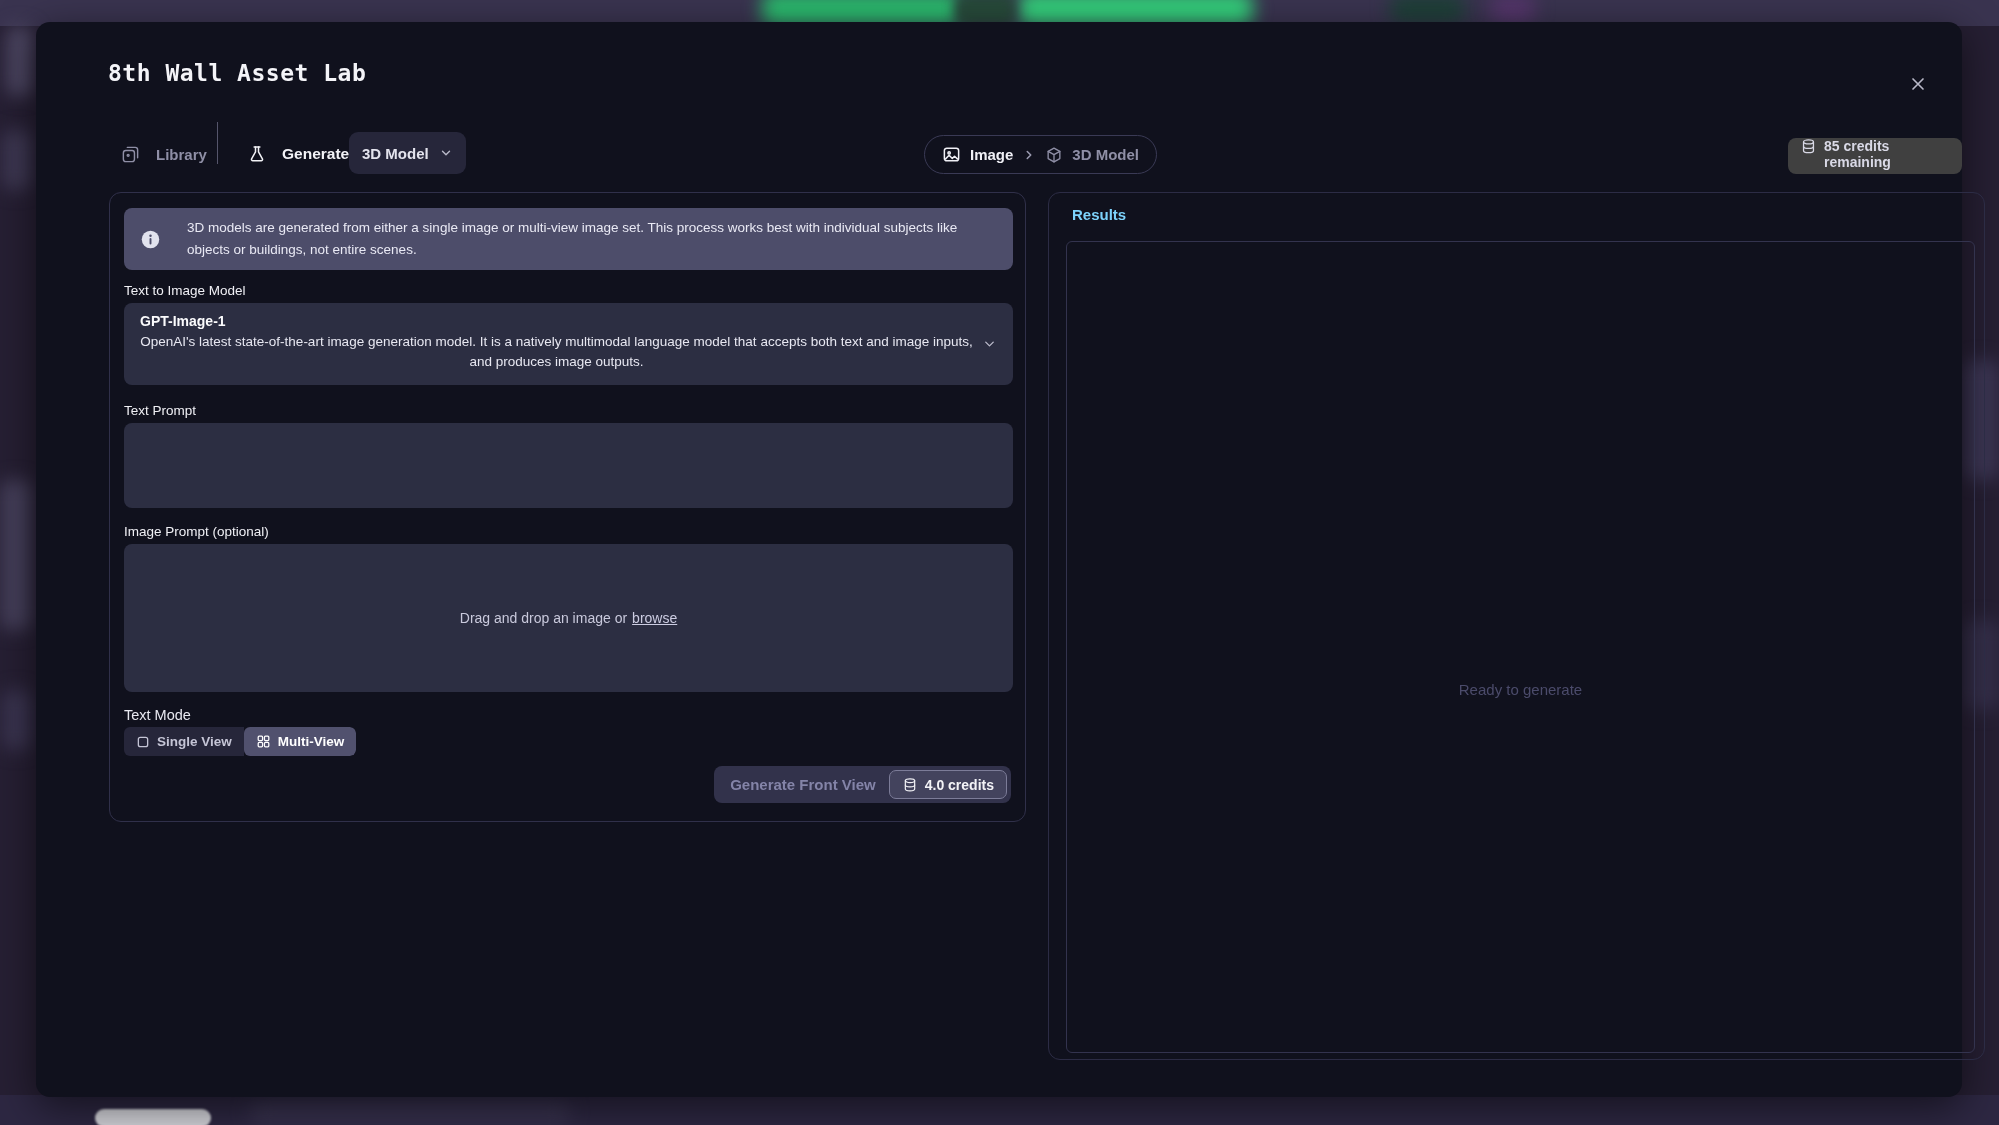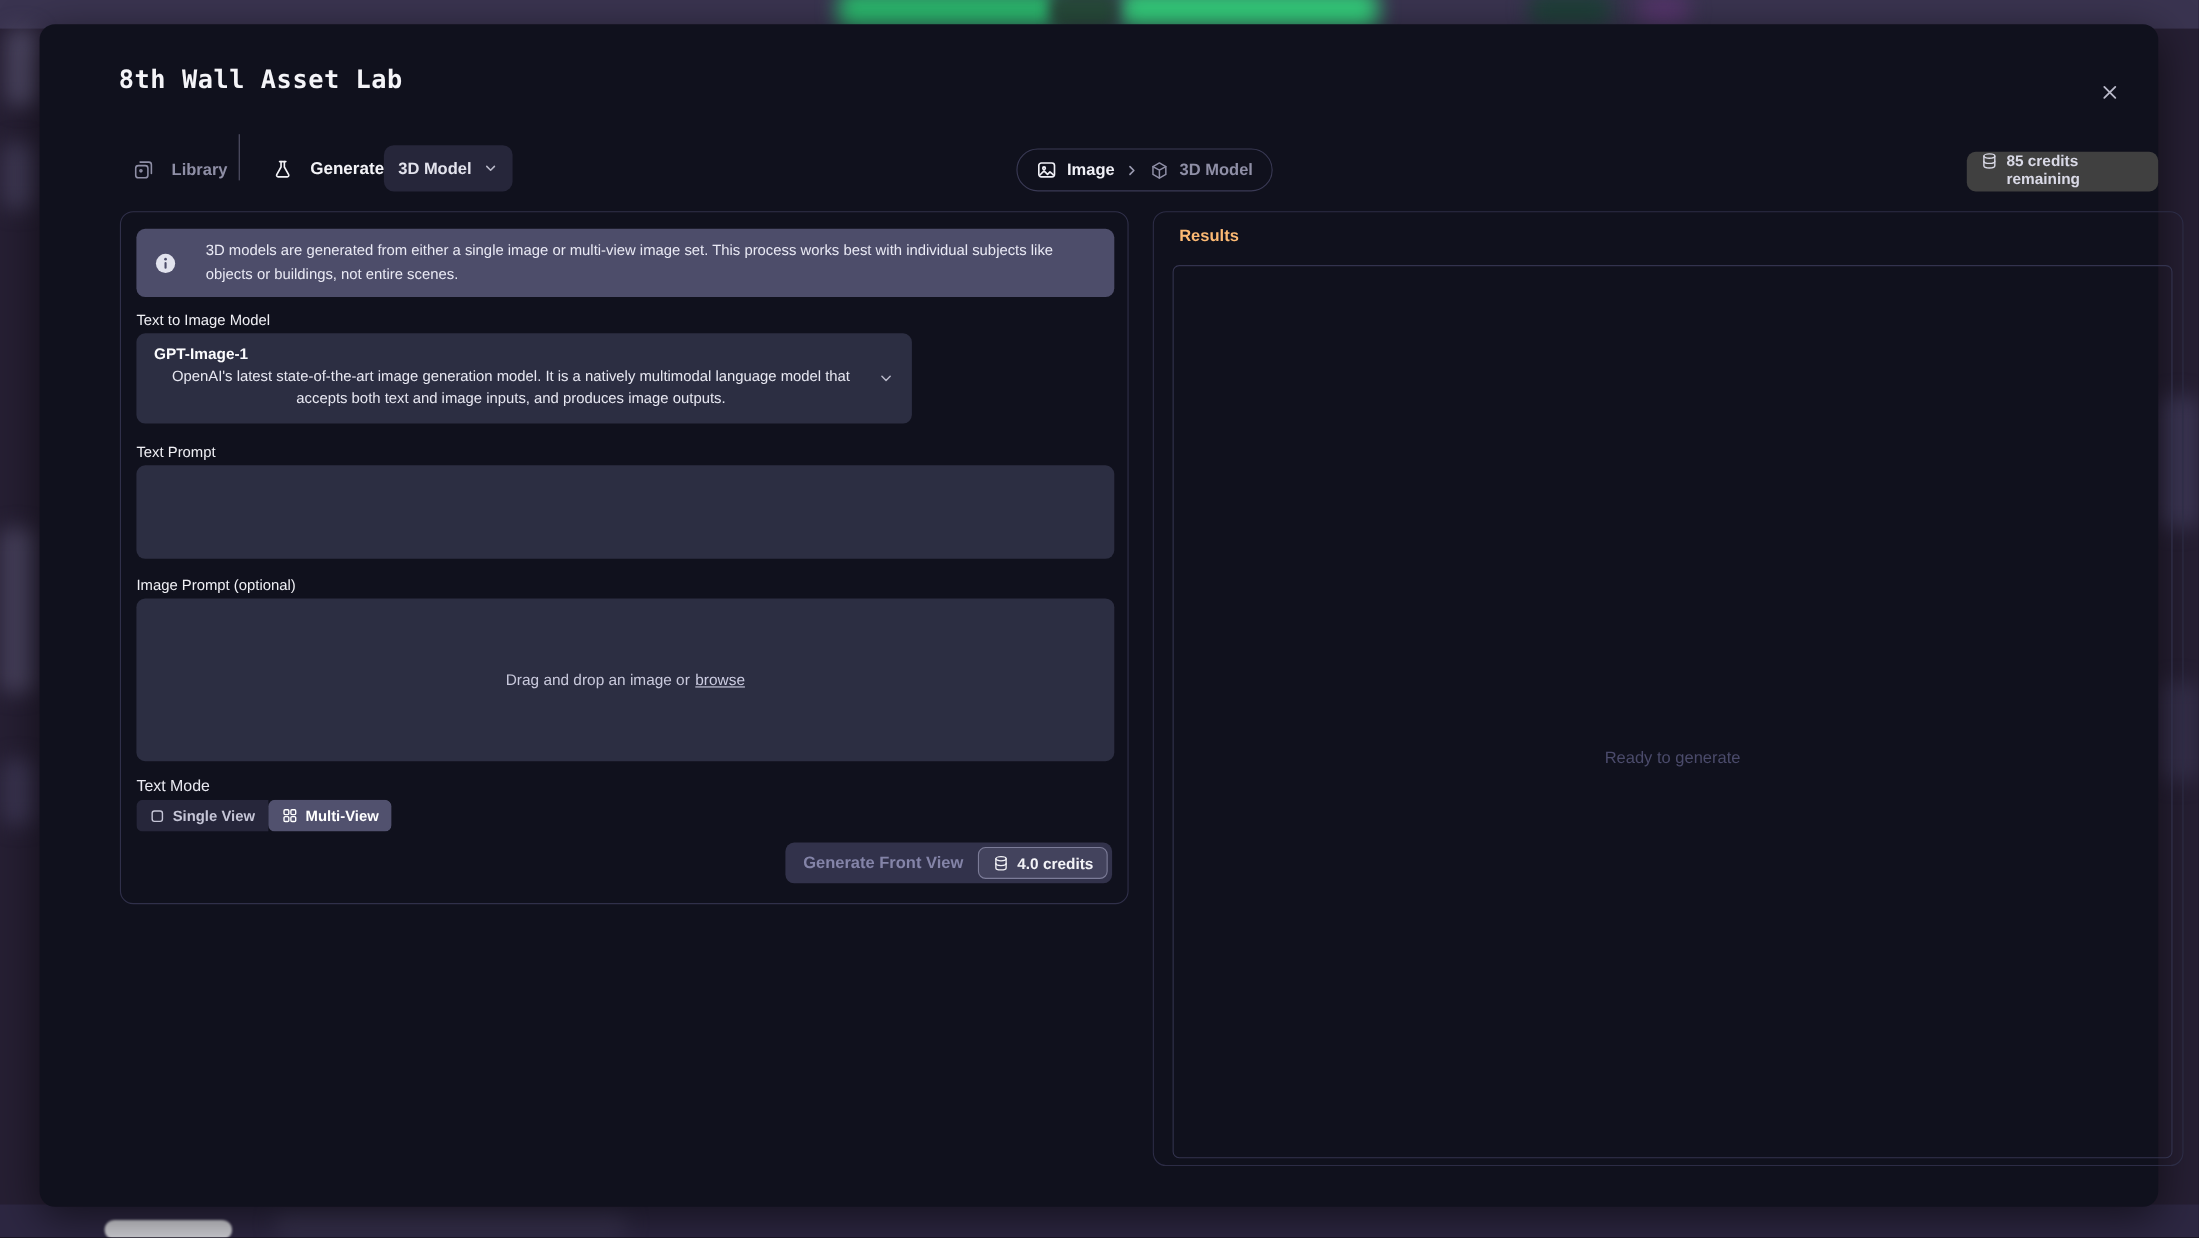--- a/index.html
+++ b/index.html
@@ -36,21 +36,21 @@
                    border-radius:8px; display:inline-flex; align-items:flex-start; gap:7px; padding:0 12px;
                    color:#d9d9e6; font-size:14px; font-weight:600; cursor:pointer; }
 
   
   .left-panel { position:absolute; left:73px; top:170px; width:917px; height:630px;
                 border:1px solid #30304a; border-radius:12px; }
   .info-banner { position:absolute; left:14px; top:15px; width:889px; height:62px; background:#4d4d6a;
                  border-radius:8px; display:flex; align-items:center; gap:26px; padding:0 16px; }
   .info-banner p { font-size:13.5px; line-height:1.6; color:#e9e9f4; max-width:820px; }
   .field-label { position:absolute; left:14px; font-size:13.5px; font-weight:500; color:#f0f0f5; }
-  .model-box { position:absolute; left:14px; top:110px; width:705px; height:82px; background:#2c2e42;
+  .model-box { position:absolute; left:14px; top:110px; width:889px; height:82px; background:#2c2e42;
                border-radius:8px; padding:10px 40px 10px 16px; cursor:pointer; }
   .model-name { font-size:14px; font-weight:700; color:#fbfbfd; margin-bottom:3px; }
   .model-desc { font-size:13.5px; line-height:1.5; color:#e7e7f1; max-width:835px;text-align:center; }
   .model-chevron { position:absolute; right:16px; top:50%; transform:translateY(-50%); color:#b9b9c9; }
   .text-area { position:absolute; left:14px; top:230px; width:889px; height:85px; background:#2c2e42;
                border:none; border-radius:8px; resize:none; color:#e7e7f1; font-family:inherit;
                font-size:14px; padding:10px 14px; outline:none; }
   .dropzone { position:absolute; left:14px; top:351px; width:889px; height:148px; background:#2c2e42;
               border-radius:8px; display:flex; align-items:center; justify-content:center;
               font-size:14px; color:#c9c9dc; cursor:pointer; }
@@ -64,21 +64,21 @@
              border-radius:8px; display:flex; align-items:center; gap:13px; padding:0 4px 0 16px;
              cursor:pointer; font-family:inherit; }
   .gen-label { font-size:15px; font-weight:600; color:#8484a8; }
   .gen-pill { height:29px; background:#43435d; border:1px solid #7c7c98; border-radius:7px;
               display:inline-flex; align-items:center; gap:7px; padding:0 12px;
               color:#f3f3f7; font-size:14px; font-weight:700; }
 
   
   .right-panel { position:absolute; left:1012px; top:170px; width:937px; height:868px;
                  border:1px solid #2c2c45; border-radius:12px; }
-  .results-title { position:absolute; left:23px; top:13px; font-size:15px; font-weight:600; color:#fdba74; }
+  .results-title { position:absolute; left:23px; top:13px; font-size:15px; font-weight:600; color:#7dd3fc; }
   .results-box { position:absolute; left:17px; top:48px; width:909px; height:812px;
                  border:1px solid #33334e; border-radius:6px; display:flex; align-items:center;
                  justify-content:center; }
   .results-empty { font-size:15px; color:#4b4b6b; padding-top:85px; }
 
   svg { display:block; }
 </style>
 </head>
 <body>
 

